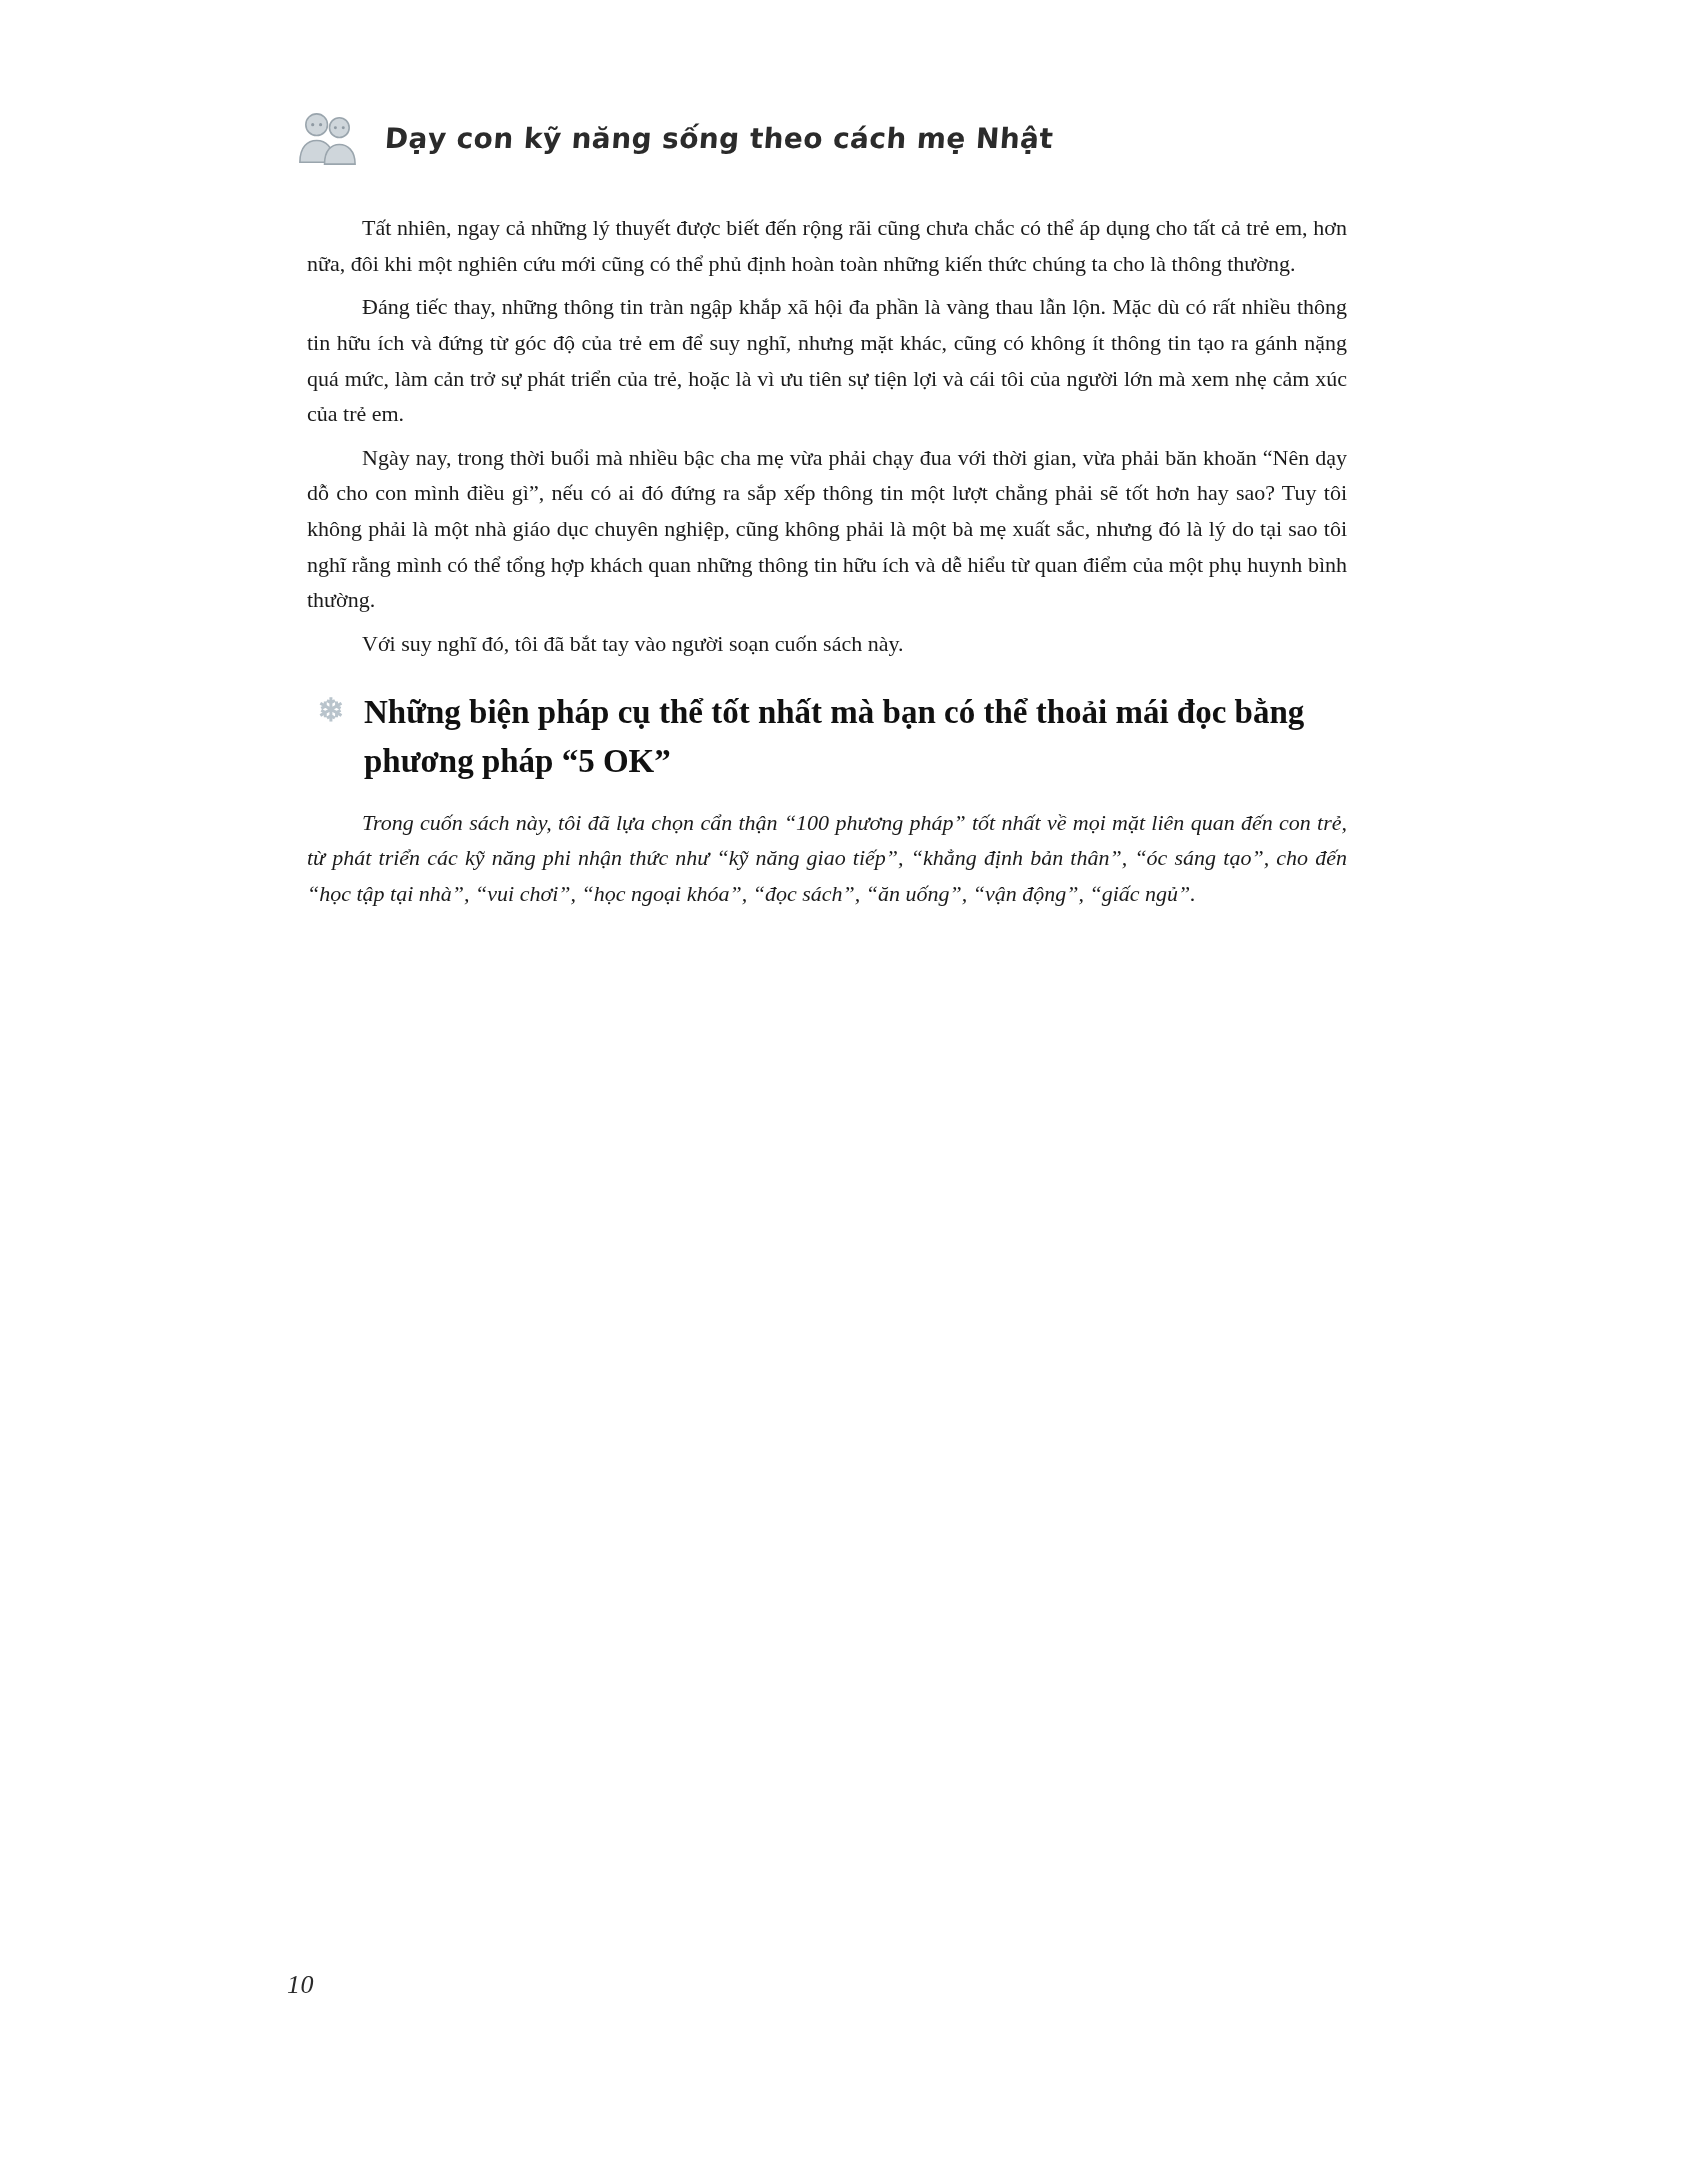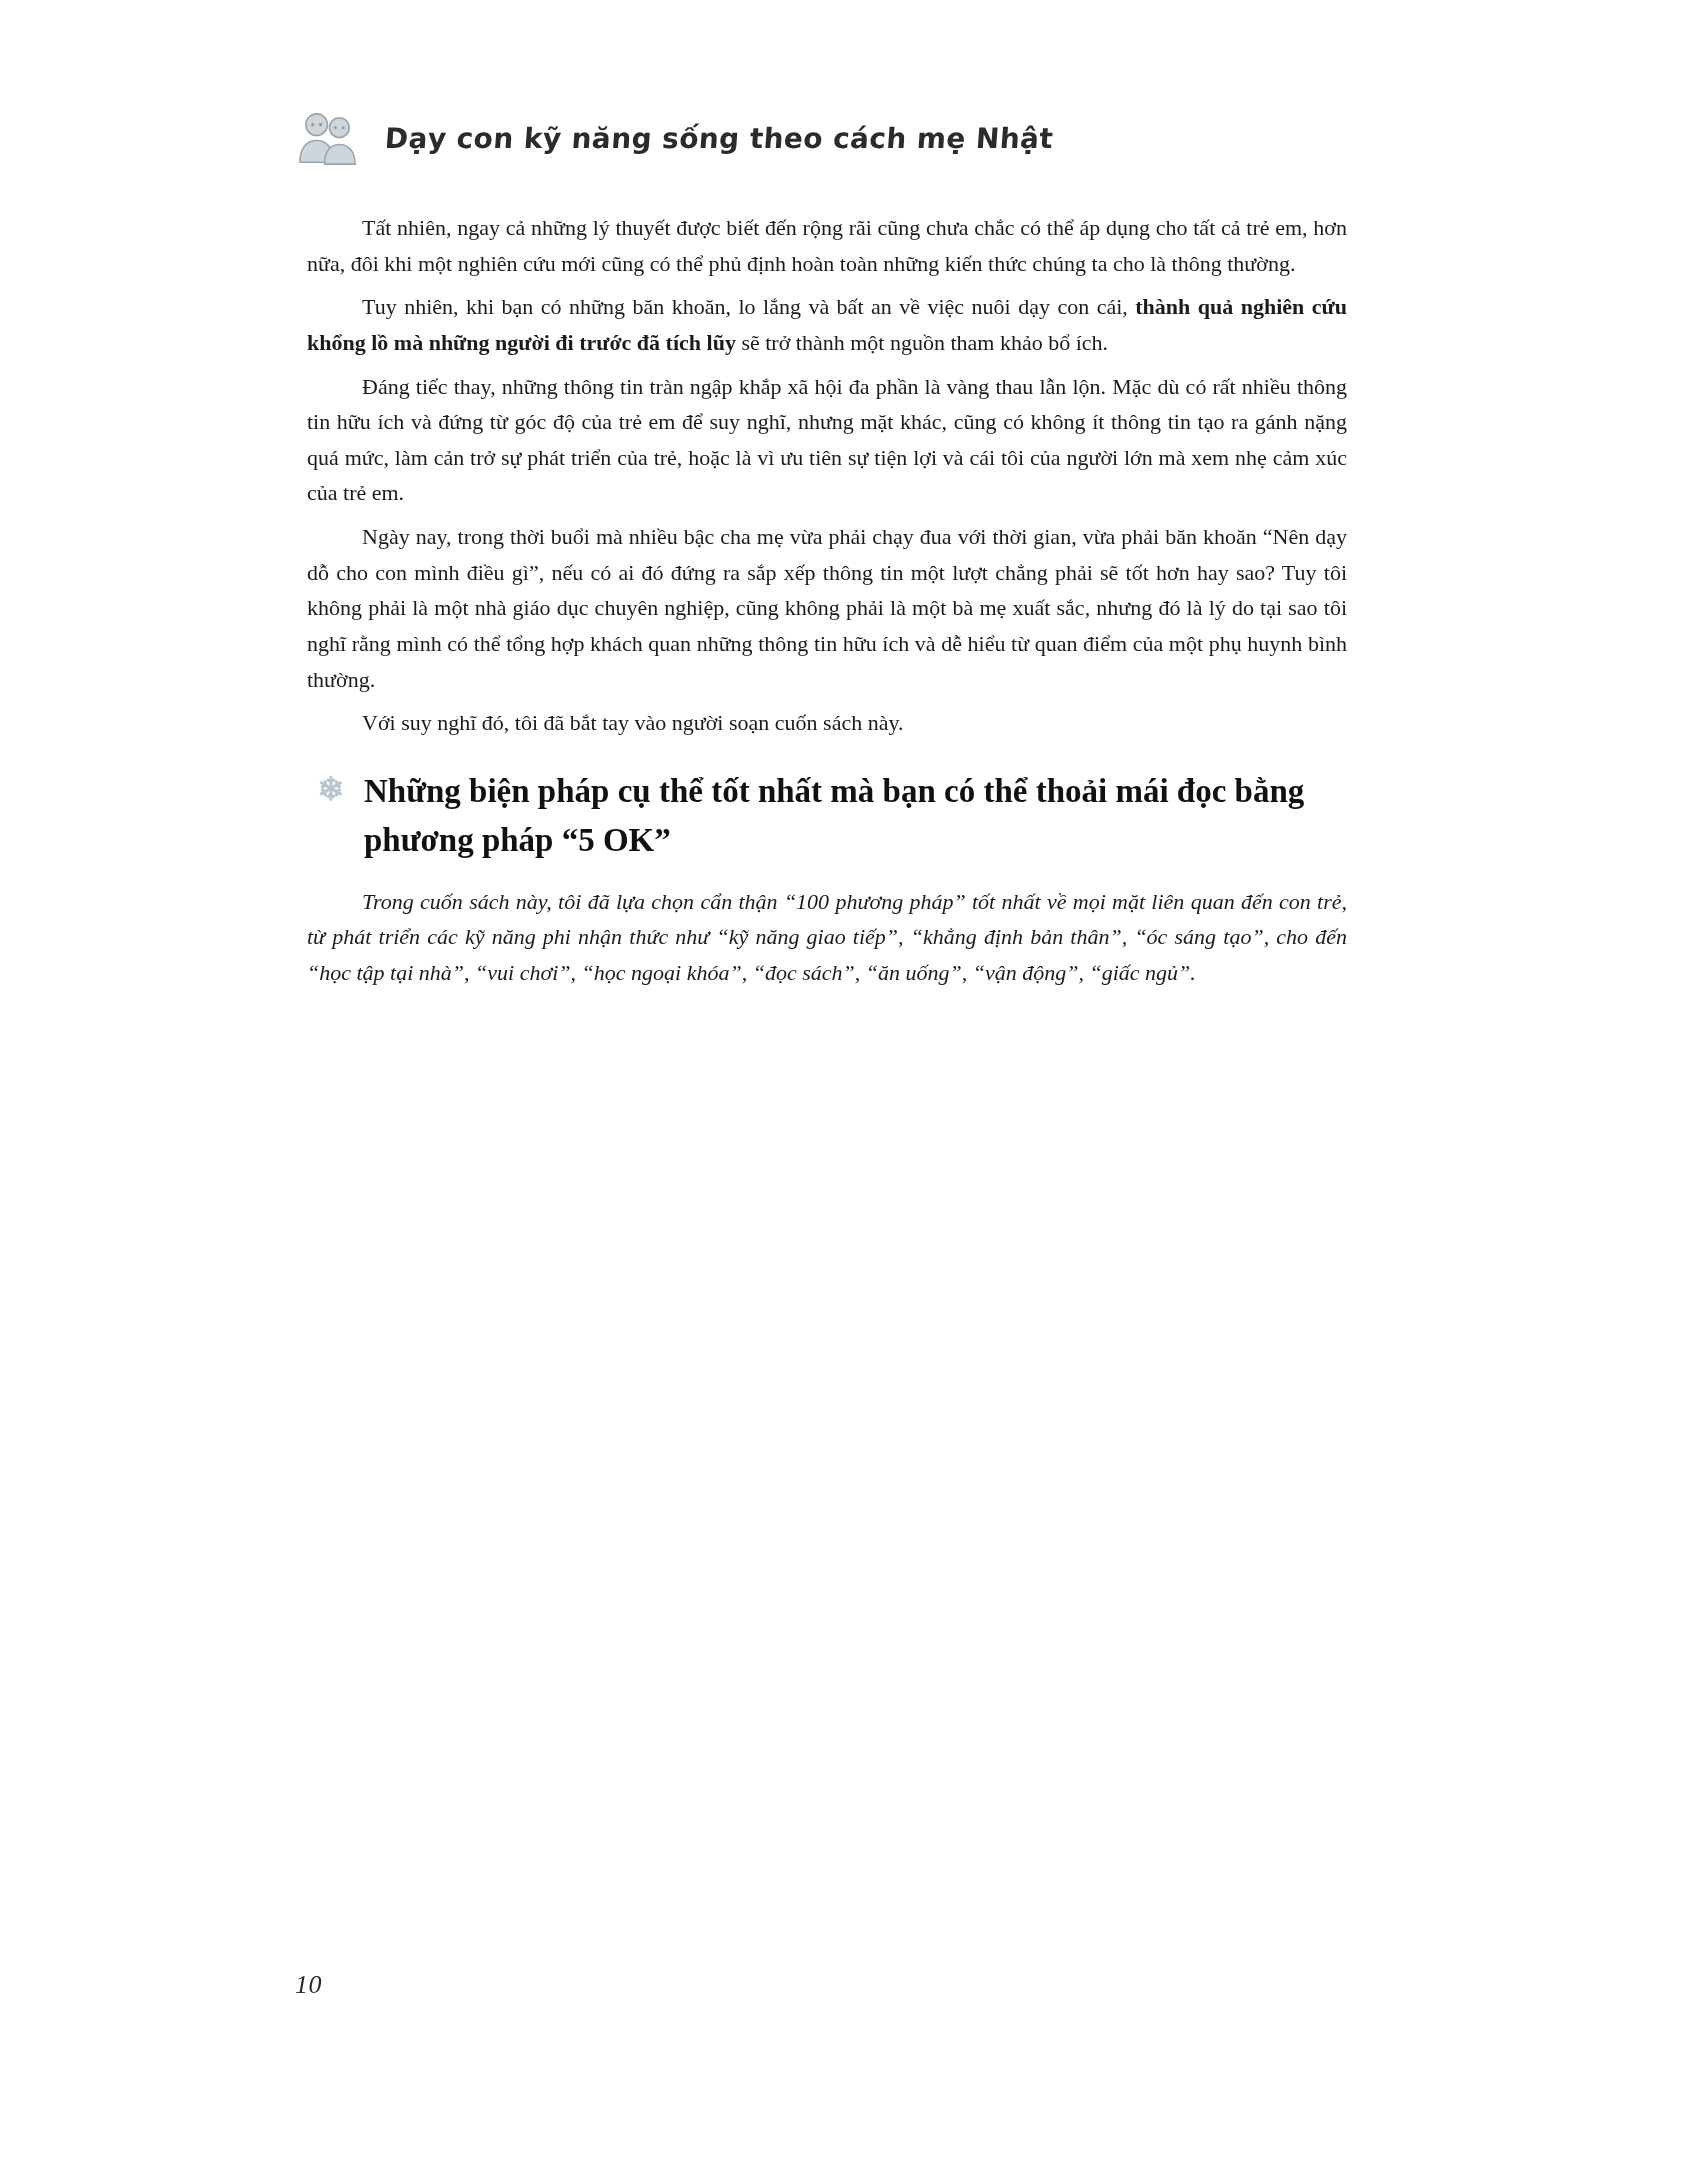--- a/index.html
+++ b/index.html
@@ -91,21 +91,21 @@
     height: 32px;
     color: #b9c4cc;
     font-size: 32px;
     line-height: 32px;
     text-align: center;
   }
 
   
   .folio {
     position: absolute;
-    left: 295px;
+    left: 287px;
     top: 1970px;
     font-size: 26px;
     font-style: italic;
     color: #2a2a2a;
     letter-spacing: 0.5px;
   }
 
   
   .logo-svg { display: block; }
 </style>
@@ -135,23 +135,20 @@
     </span>
     <span class="header-title">Dạy con kỹ năng sống theo cách mẹ Nhật</span>
   </div>
 
   <div class="content">
 
     <p class="para">
       <span>Tất nhiên, ngay cả những lý thuyết được biết đến rộng rãi cũng chưa chắc có thể áp dụng cho tất cả trẻ em, hơn nữa, đôi khi một nghiên cứu mới cũng có thể phủ định hoàn toàn những kiến thức chúng ta cho là thông thường.</span>
     </p>
 
-    <p class="para">
-      <span>Tuy nhiên, khi bạn có những băn khoăn, lo lắng và bất an về việc nuôi dạy con cái, </span><b>thành quả nghiên cứu khổng lồ mà những người đi trước đã tích lũy</b><span> sẽ trở thành một nguồn tham khảo bổ ích.</span>
-    </p>
 
     <p class="para">
       <span>Đáng tiếc thay, những thông tin tràn ngập khắp xã hội đa phần là vàng thau lẫn lộn. Mặc dù có rất nhiều thông tin hữu ích và đứng từ góc độ của trẻ em để suy nghĩ, nhưng mặt khác, cũng có không ít thông tin tạo ra gánh nặng quá mức, làm cản trở sự phát triển của trẻ, hoặc là vì ưu tiên sự tiện lợi và cái tôi của người lớn mà xem nhẹ cảm xúc của trẻ em.</span>
     </p>
 
     <p class="para">
       <span>Ngày nay, trong thời buổi mà nhiều bậc cha mẹ vừa phải chạy đua với thời gian, vừa phải băn khoăn “Nên dạy dỗ cho con mình điều gì”, nếu có ai đó đứng ra sắp xếp thông tin một lượt chẳng phải sẽ tốt hơn hay sao? Tuy tôi không phải là một nhà giáo dục chuyên nghiệp, cũng không phải là một bà mẹ xuất sắc, nhưng đó là lý do tại sao tôi nghĩ rằng mình có thể tổng hợp khách quan những thông tin hữu ích và dễ hiểu từ quan điểm của một phụ huynh bình thường.</span>
     </p>
 
     <p class="para">

